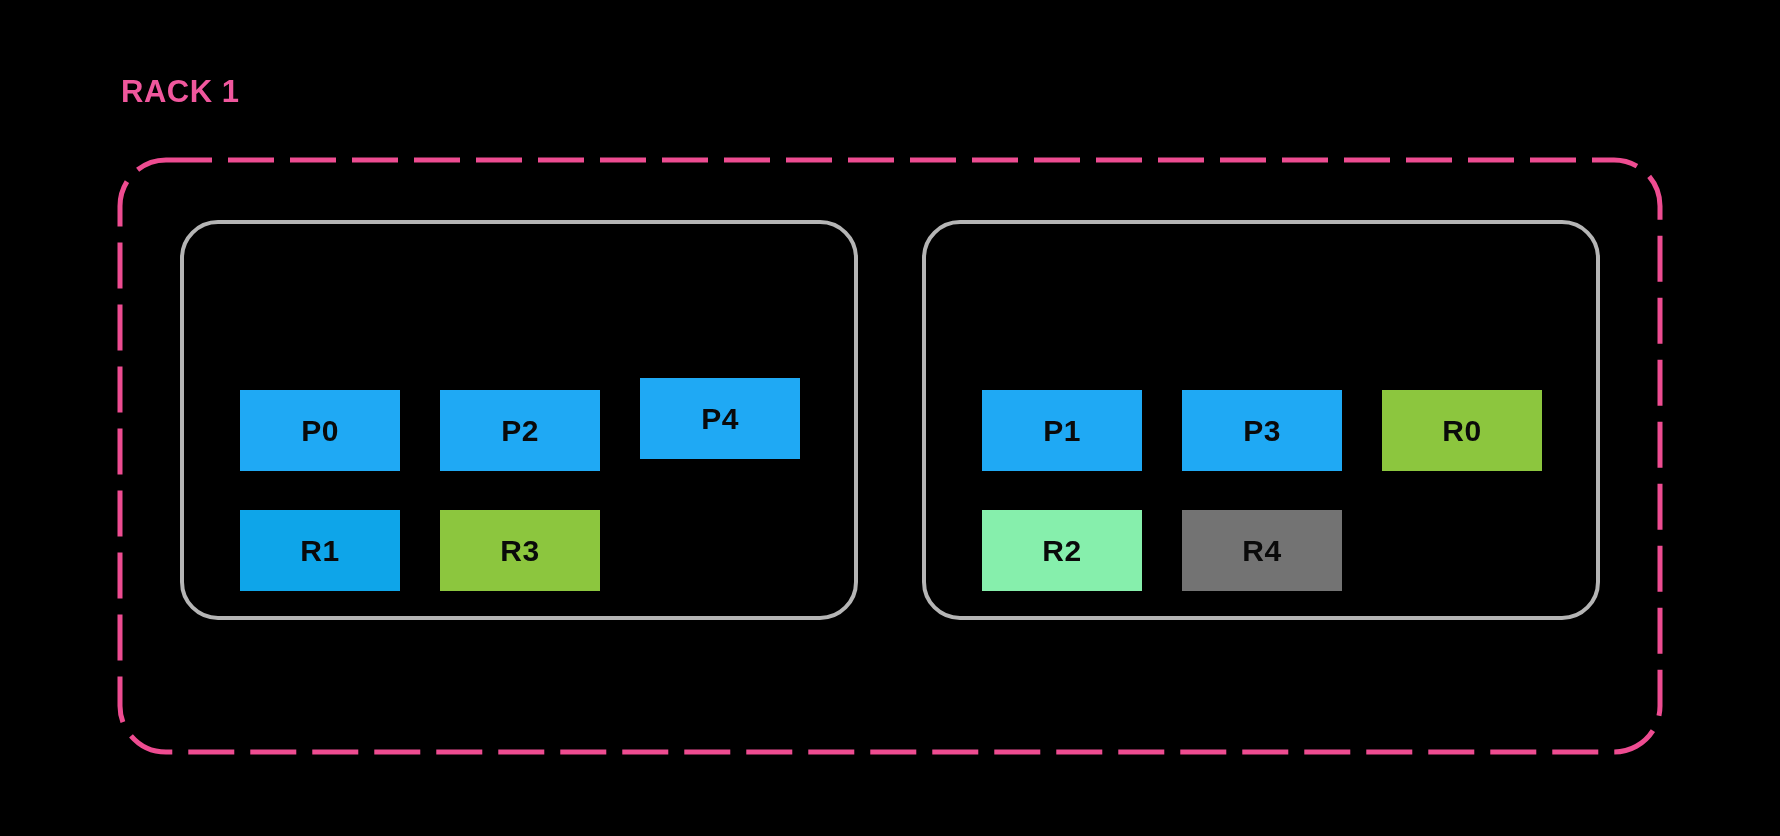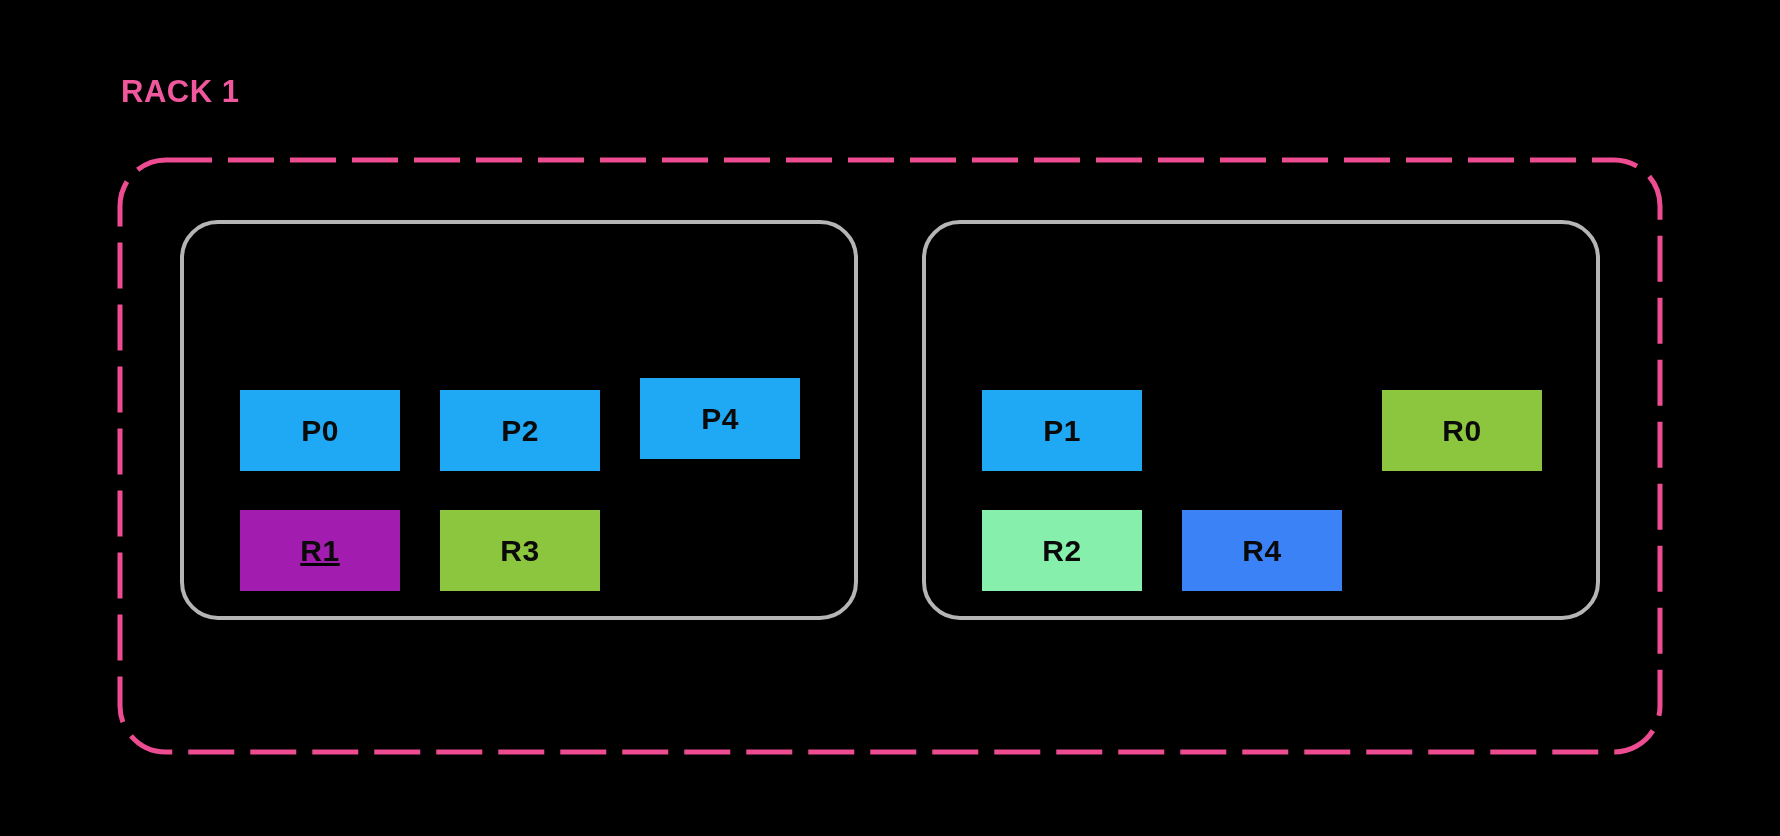--- a/index.html
+++ b/index.html
@@ -82,35 +82,38 @@
   <div class="node node-1">
       <div class="shard-box" style="left: 56px; top: 139px; background: rgb(31, 169, 244);">
         <span>P0</span>
       </div>
       <div class="shard-box" style="left: 256px; top: 139px; background: rgb(31, 169, 244);">
         <span>P2</span>
       </div>
       <div class="shard-box" style="left: 456px; top: 127px; background: rgb(31, 169, 244);">
         <span>P4</span>
       </div>
-      <div class="shard-box" style="left: 56px; top: 259px; background: #a21caf; text-decoration: underline;">
+      <div class="shard-box" style="left: 56px; top: 259px; background: #0ea5e9;">
         <span>R1</span>
       </div>
       <div class="shard-box" style="left: 256px; top: 259px; background: rgb(140, 198, 62);">
         <span>R3</span>
       </div>
     </div>
   <div class="node node-2">
       <div class="shard-box" style="left: 56px; top: 139px; background: rgb(31, 169, 244);">
         <span>P1</span>
       </div>
+      <div class="shard-box" style="left: 256px; top: 139px; background: rgb(31, 169, 244);">
+        <span>P3</span>
+      </div>
       <div class="shard-box" style="left: 456px; top: 139px; background: rgb(140, 198, 62);">
         <span>R0</span>
       </div>
       <div class="shard-box" style="left: 56px; top: 259px; background: #86efac;">
         <span>R2</span>
       </div>
-      <div class="shard-box" style="left: 256px; top: 259px; background: #3b82f6;">
+      <div class="shard-box" style="left: 256px; top: 259px; background: #737373;">
         <span>R4</span>
       </div>
     </div>
 
 </div>
 
 </body></html>

